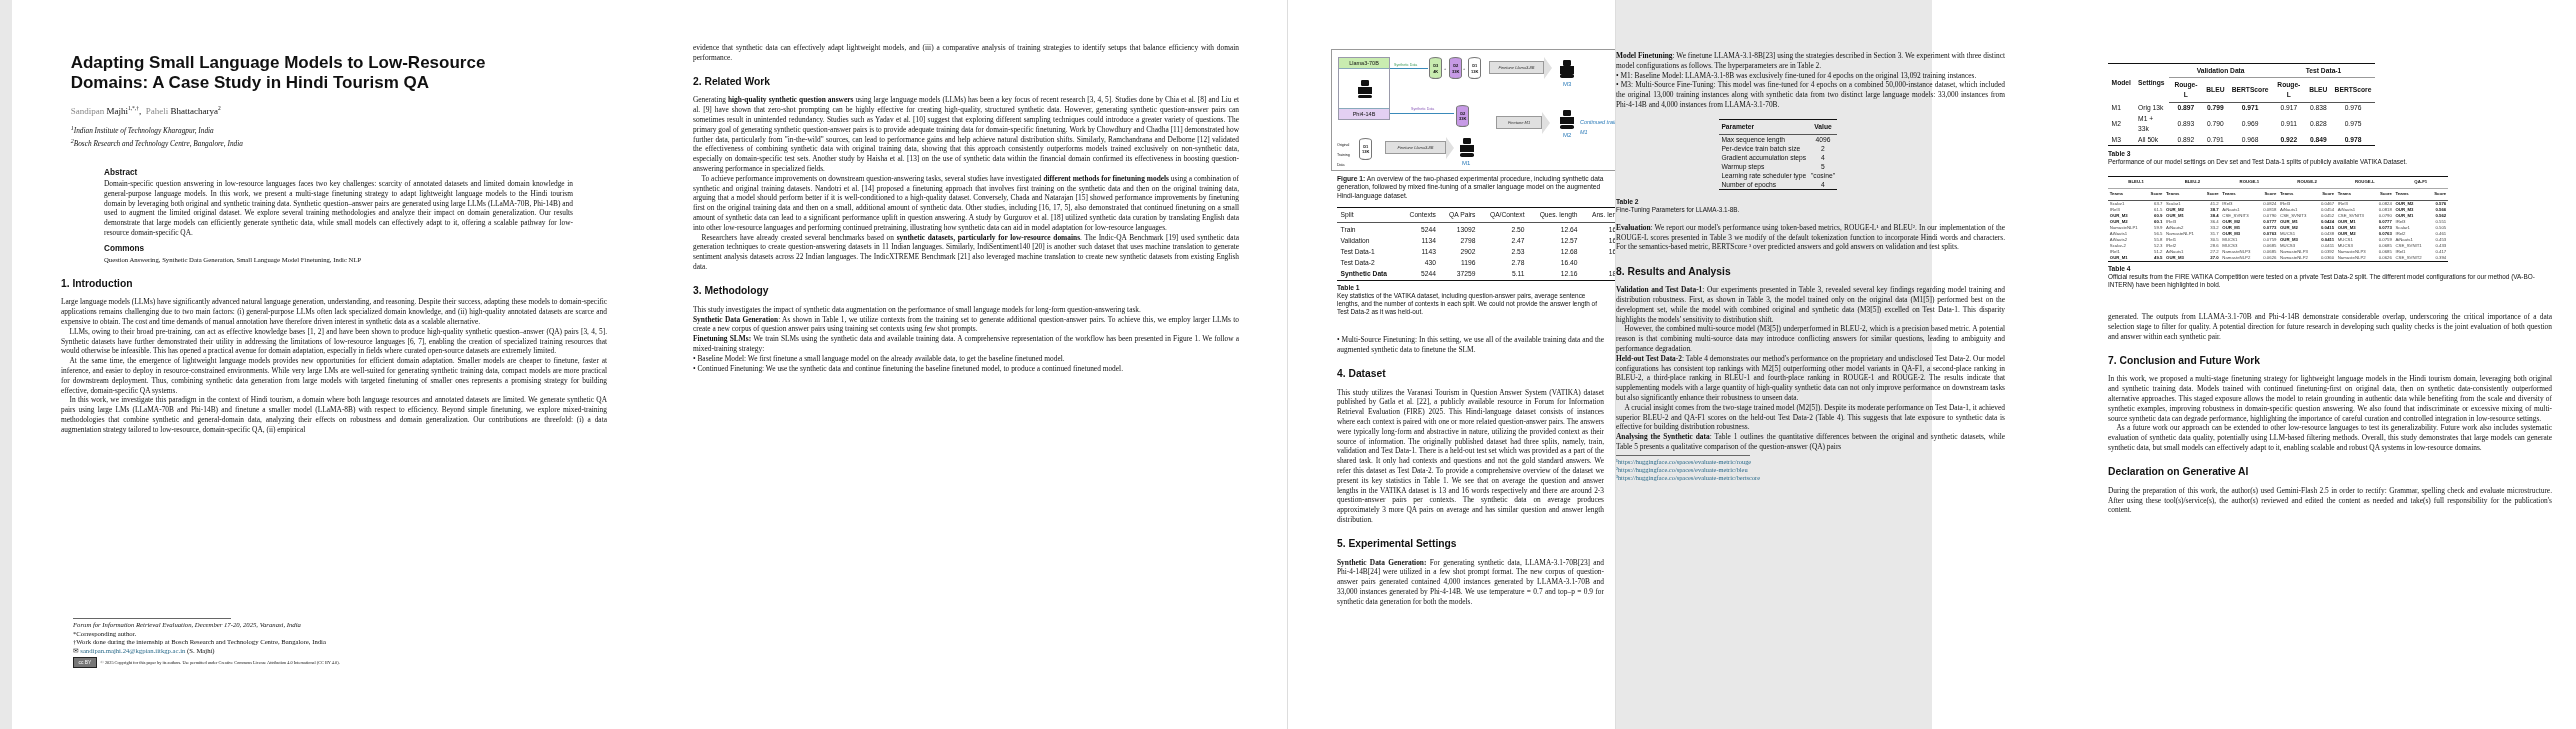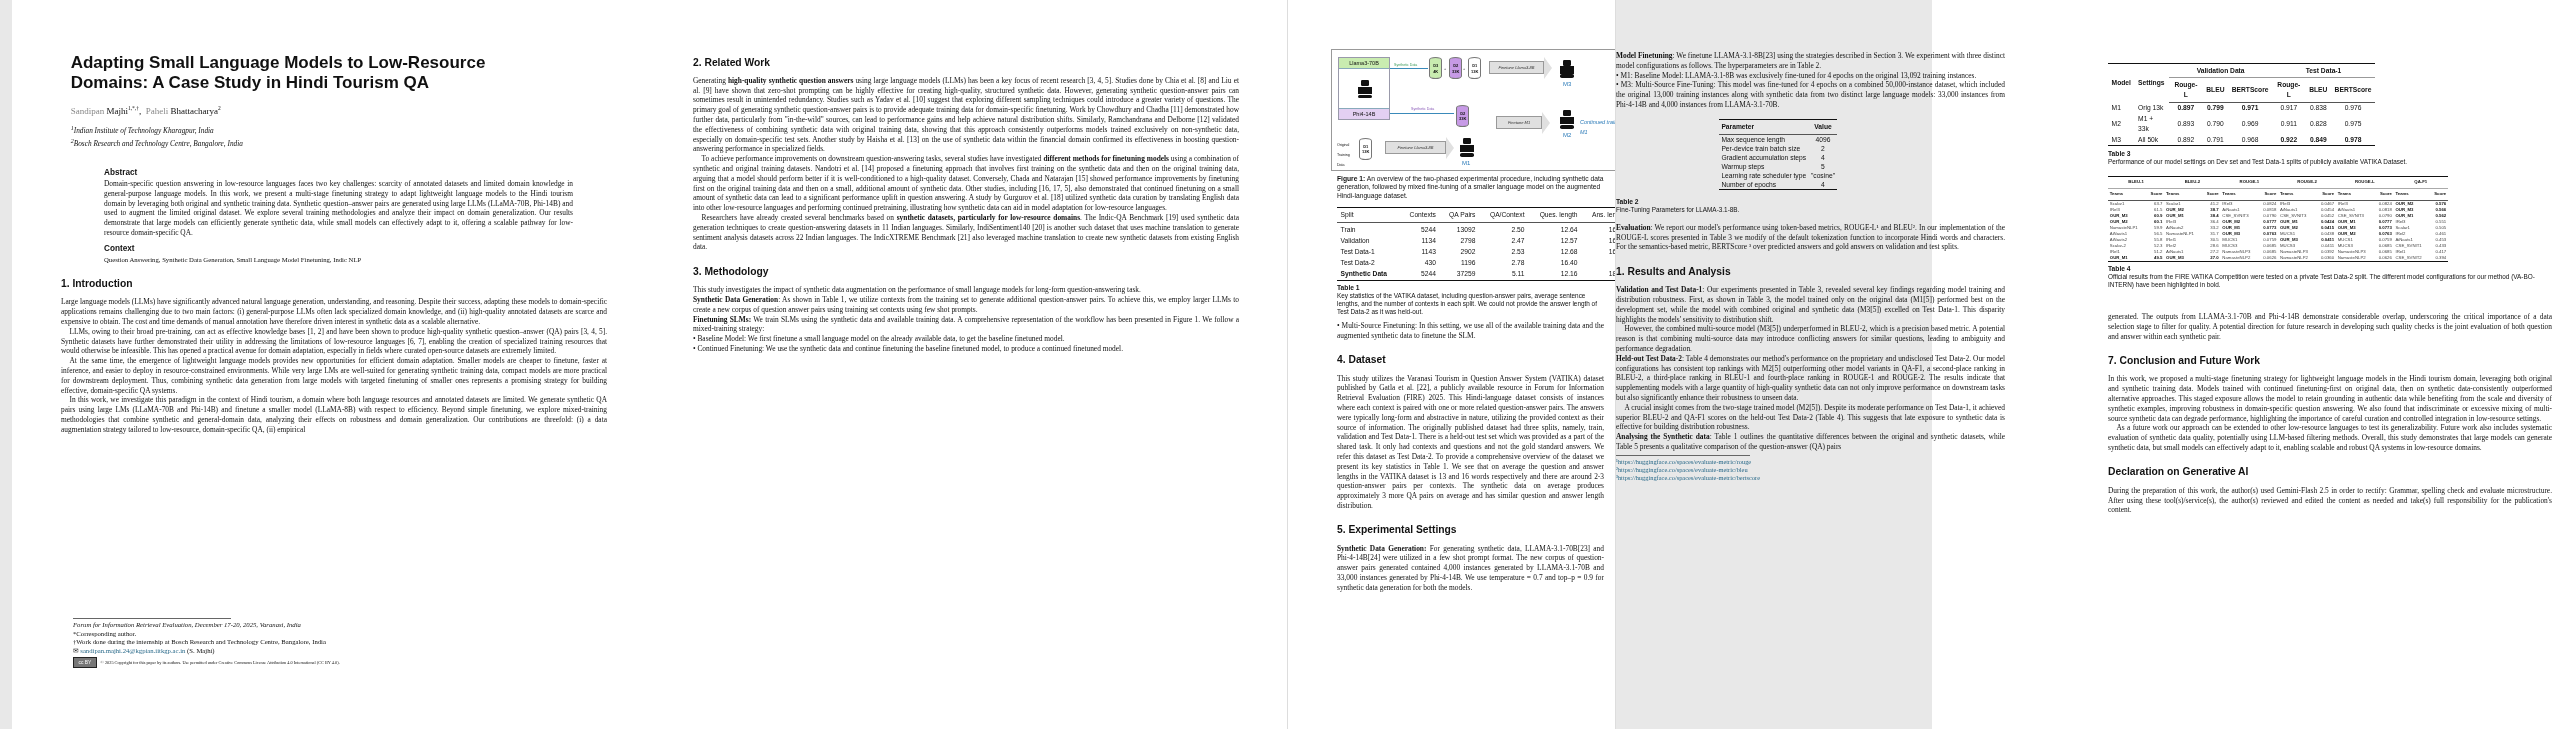--- a/index.html
+++ b/index.html
@@ -84,41 +84,42 @@
     <span>Bhattacharya</span><sup>2</sup>
   </div>
   <div class="affil"><sup>1</sup><span>Indian Institute of Technology Kharagpur, India</span></div>
   <div class="affil"><sup>2</sup><span>Bosch Research and Technology Centre, Bangalore, India</span></div>
 
   <div class="abstract">
     <h3>Abstract</h3>
     <p>Domain-specific question answering in low-resource languages faces two key challenges: scarcity of annotated datasets and limited domain knowledge in general-purpose language models. In this work, we present a multi-stage finetuning strategy to adapt lightweight language models to the Hindi tourism domain by leveraging both original and synthetic training data. Synthetic question–answer pairs are generated using large LLMs (LLaMA-70B, Phi-14B) and used to augment the limited original dataset. We explore several training methodologies and analyze their impact on domain generalization. Our results demonstrate that large models can efficiently generate synthetic data, while small models can effectively adapt to it, offering a scalable pathway for low-resource domain-specific QA.</p>
   </div>
   <div class="kw">
-    <h3>Context</h3>
+    <h3>Commons</h3>
     <div>Question Answering, Synthetic Data Generation, Small Language Model Finetuning, Indic NLP</div>
   </div>
 
   <h2>1.  Introduction</h2>
   <p>Large language models (LLMs) have significantly advanced natural language generation, understanding, and reasoning. Despite their success, adapting these models to domain-specific applications remains challenging due to two main factors: (i) general-purpose LLMs often lack specialized domain knowledge, and (ii) high-quality annotated datasets are scarce and expensive to obtain. The cost and time demands of manual annotation have therefore driven interest in synthetic data as a scalable alternative.</p>
   <p class="ind">LLMs, owing to their broad pre-training, can act as effective knowledge bases [1, 2] and have been shown to produce high-quality synthetic question–answer (QA) pairs [3, 4, 5]. Synthetic datasets have further demonstrated their utility in addressing the limitations of low-resource languages [6, 7], enabling the creation of specialized training resources that would otherwise be infeasible. This has opened a practical avenue for domain adaptation, especially in fields where curated open-source datasets are extremely limited.</p>
   <p class="ind">At the same time, the emergence of lightweight language models provides new opportunities for efficient domain adaptation. Smaller models are cheaper to finetune, faster at inference, and easier to deploy in resource-constrained environments. While very large LMs are well-suited for generating synthetic training data, compact models are more practical for downstream deployment. Thus, combining synthetic data generation from large models with targeted finetuning of smaller ones represents a promising strategy for building effective, domain-specific QA systems.</p>
   <p class="ind">In this work, we investigate this paradigm in the context of Hindi tourism, a domain where both language resources and annotated datasets are limited. We generate synthetic QA pairs using large LMs (LLaMA-70B and Phi-14B) and finetune a smaller model (LLaMA-8B) with respect to efficiency. Beyond simple finetuning, we explore mixed-training methodologies that combine synthetic and general-domain data, analyzing their effects on robustness and domain generalization. Our contributions are threefold: (i) a data augmentation strategy tailored to low-resource, domain-specific QA, (ii) empirical</p>
 
   <div class="footnotes">
     <div class="rule"></div>
     <div class="venue">Forum for Information Retrieval Evaluation, December 17-20, 2025, Varanasi, India</div>
     <div>*Corresponding author.</div>
     <div>†Work done during the internship at Bosch Research and Technology Centre, Bangalore, India</div>
     <div><span>✉</span> <a class="email">sandipan.majhi.24@kgpian.iitkgp.ac.in</a> <span>(S. Majhi)</span></div>
     <div style="margin-top:1.8px"><span class="cc">cc BY</span><span class="cc-text">© 2025 Copyright for this paper by its authors. Use permitted under Creative Commons License Attribution 4.0 International (CC BY 4.0).</span></div>
   </div>
 </div>
 
 <div class="page" id="p2">
+  <p>evidence that synthetic data can effectively adapt lightweight models, and (iii) a comparative analysis of training strategies to identify setups that balance efficiency with domain performance.</p>
 
   <h2>2.  Related Work</h2>
   <p><span>Generating </span><b>high-quality synthetic question answers</b><span> using large language models (LLMs) has been a key focus of recent research [3, 4, 5]. Studies done by Chia et al. [8] and Liu et al. [9] have shown that zero-shot prompting can be highly effective for creating high-quality, structured synthetic data. However, generating synthetic question-answer pairs can sometimes result in unintended redundancy. Studies such as Yadav et al. [10] suggest that exploring different sampling techniques could introduce a greater variety of questions. The primary goal of generating synthetic question-answer pairs is to provide adequate training data for domain-specific finetuning. Work by Chowdhury and Chadha [11] demonstrated how further data, particularly from "in-the-wild" sources, can lead to performance gains and help achieve natural distribution shifts. Similarly, Ramchandrana and Delborne [12] validated the effectiveness of combining synthetic data with original training data, showing that this approach consistently outperforms models trained exclusively on non-synthetic data, especially on domain-specific test sets. Another study by Haisha et al. [13] on the use of synthetic data within the financial domain confirmed its effectiveness in boosting question-answering performance in specialized fields.</span></p>
   <p class="ind"><span>To achieve performance improvements on downstream question-answering tasks, several studies have investigated </span><b>different methods for finetuning models</b><span> using a combination of synthetic and original training datasets. Nandotri et al. [14] proposed a finetuning approach that involves first training on the synthetic data and then on the original training data, arguing that a model should perform better if it is well-conditioned to a high-quality dataset. Conversely, Chada and Natarajan [15] showed performance improvements by finetuning first on the original training data and then on a small, additional amount of synthetic data. Other studies, including [16, 17, 5], also demonstrated that continued finetuning on a small amount of synthetic data can lead to a significant performance uplift in question answering. A study by Gurgurov et al. [18] utilized synthetic data curation by translating English data into other low-resource languages and performing continued pretraining, illustrating how synthetic data can aid in model adaptation for low-resource languages.</span></p>
   <p class="ind"><span>Researchers have already created several benchmarks based on </span><b>synthetic datasets, particularly for low-resource domains</b><span>. The Indic-QA Benchmark [19] used synthetic data generation techniques to create question-answering datasets in 11 Indian languages. Similarly, IndiSentiment140 [20] is another such dataset that uses machine translation to generate sentiment analysis datasets across 22 Indian languages. The IndicXTREME Benchmark [21] also leveraged machine translation to create new synthetic datasets from existing English data.</span></p>
 
   <h2>3.  Methodology</h2>
   <p>This study investigates the impact of synthetic data augmentation on the performance of small language models for long-form question-answering task.</p>
   <p><b>Synthetic Data Generation</b><span>: As shown in Table 1, we utilize contexts from the training set to generate additional question-answer pairs. To achieve this, we employ larger LLMs to create a new corpus of question answer pairs using training set contexts using few shot prompts.</span></p>
   <p><b>Finetuning SLMs:</b><span> We train SLMs using the synthetic data and available training data. A comprehensive representation of the workflow has been presented in Figure 1. We follow a mixed-training strategy:</span></p>
@@ -230,21 +231,21 @@
           <td>5244</td>
           <td>37259</td>
           <td>5.11</td>
           <td>12.16</td>
           <td>18.63</td>
         </tr>
     </tbody>
   </table>
   <div class="tcap"><span class="tn">Table 1</span><span>Key statistics of the VATIKA dataset, including question-answer pairs, average sentence lengths, and the number of contexts in each split. We could not provide the answer length of Test Data-2 as it was held-out.</span></div>
 
-  <p style="margin-top:5px">• Multi-Source Finetuning: In this setting, we use all of the available training data and the augmented synthetic data to finetune the SLM.</p>
+  <p style="margin-top:19px">• Multi-Source Finetuning: In this setting, we use all of the available training data and the augmented synthetic data to finetune the SLM.</p>
 
   <h2>4.  Dataset</h2>
   <p>This study utilizes the Varanasi Tourism in Question Answer System (VATIKA) dataset published by Gatla et al. [22], a publicly available resource in Forum for Information Retrieval Evaluation (FIRE) 2025. This Hindi-language dataset consists of instances where each context is paired with one or more related question-answer pairs. The answers were typically long-form and abstractive in nature, utilizing the provided context as their source of information. The originally published dataset had three splits, namely, train, validation and Test Data-1. There is a held-out test set which was provided as a part of the shared task. It only had contexts and questions and not the gold standard answers. We refer this dataset as Test Data-2. To provide a comprehensive overview of the dataset we present its key statistics in Table 1. We see that on average the question and answer lengths in the VATIKA dataset is 13 and 16 words respectively and there are around 2-3 question-answer pairs per contexts. The synthetic data on average produces approximately 3 more QA pairs on average and has similar question and answer length distribution.</p>
 
   <h2>5.  Experimental Settings</h2>
   <p><b>Synthetic Data Generation:</b><span> For generating synthetic data, LLAMA-3.1-70B[23] and Phi-4-14B[24] were utilized in a few shot prompt format. The new corpus of question-answer pairs generated contained 4,000 instances generated by LLAMA-3.1-70B and 33,000 instances generated by Phi-4-14B. We use temperature = 0.7 and top–p = 0.9 for synthetic data generation for both the models.</span></p>
 </div>
 
 <div class="page" id="p3b" style="left:1288px;background:transparent;padding:0;width:0"></div>
 
@@ -517,21 +518,21 @@
       <tr>
           <td>Number of epochs</td>
           <td>4</td>
         </tr>
     </tbody>
   </table>
   <div class="tcap" style="margin-top:8.5px"><span class="tn">Table 2</span><span>Fine-Tuning Parameters for LLAMA-3.1-8B.</span></div>
 
   <p style="margin-top:8.5px"><b>Evaluation</b><span>: We report our model's performance using token-based metrics, ROUGE-L¹ and BLEU². In our implementation of the ROUGE-L scores presented in Table 3 we modify of the default tokenization function to incorporate Hindi words and characters. For the semantics-based metric, BERTScore ³ over predicted answers and gold answers on validation and test splits.</span></p>
 
-  <h2>1.  Results and Analysis</h2>
+  <h2>8.  Results and Analysis</h2>
   <p><b>Validation and Test Data-1</b><span>: Our experiments presented in Table 3, revealed several key findings regarding model training and distribution robustness. First, as shown in Table 3, the model trained only on the original data (M1[5]) performed best on the development set, while the model with combined original and synthetic data (M3[5]) excelled on Test Data-1. This disparity highlights the models' sensitivity to distribution shift.</span></p>
   <p class="ind">However, the combined multi-source model (M3[5]) underperformed in BLEU-2, which is a precision based metric. A potential reason is that combining multi-source data may introduce conflicting answers for similar questions, leading to ambiguity and performance degradation.</p>
   <p><b>Held-out Test Data-2</b><span>: Table 4 demonstrates our method's performance on the proprietary and undisclosed Test Data-2. Our model configurations has consistent top rankings with M2[5] outperforming other model variants in QA-F1, a second-place ranking in BLEU-2, a third-place ranking in BLEU-1 and fourth-place ranking in ROUGE-1 and ROUGE-2. The results indicate that supplementing models with a large quantity of high-quality synthetic data can not only improve performance on downstream tasks but also significantly enhance their robustness to unseen data.</span></p>
   <p class="ind">A crucial insight comes from the two-stage trained model (M2[5]). Despite its moderate performance on Test Data-1, it achieved superior BLEU-2 and QA-F1 scores on the held-out Test Data-2 (Table 4). This suggests that late exposure to synthetic data is effective for building distribution robustness.</p>
   <p><b>Analysing the Synthetic data</b><span>: Table 1 outlines the quantitative differences between the original and synthetic datasets, while Table 5 presents a qualitative comparison of the question-answer (QA) pairs</span></p>
   <div class="fn-links">
     <div class="rule"></div>
     <div>¹https://huggingface.co/spaces/evaluate-metric/rouge</div>
     <div>²https://huggingface.co/spaces/evaluate-metric/bleu</div>
     <div>³https://huggingface.co/spaces/evaluate-metric/bertscore</div>

